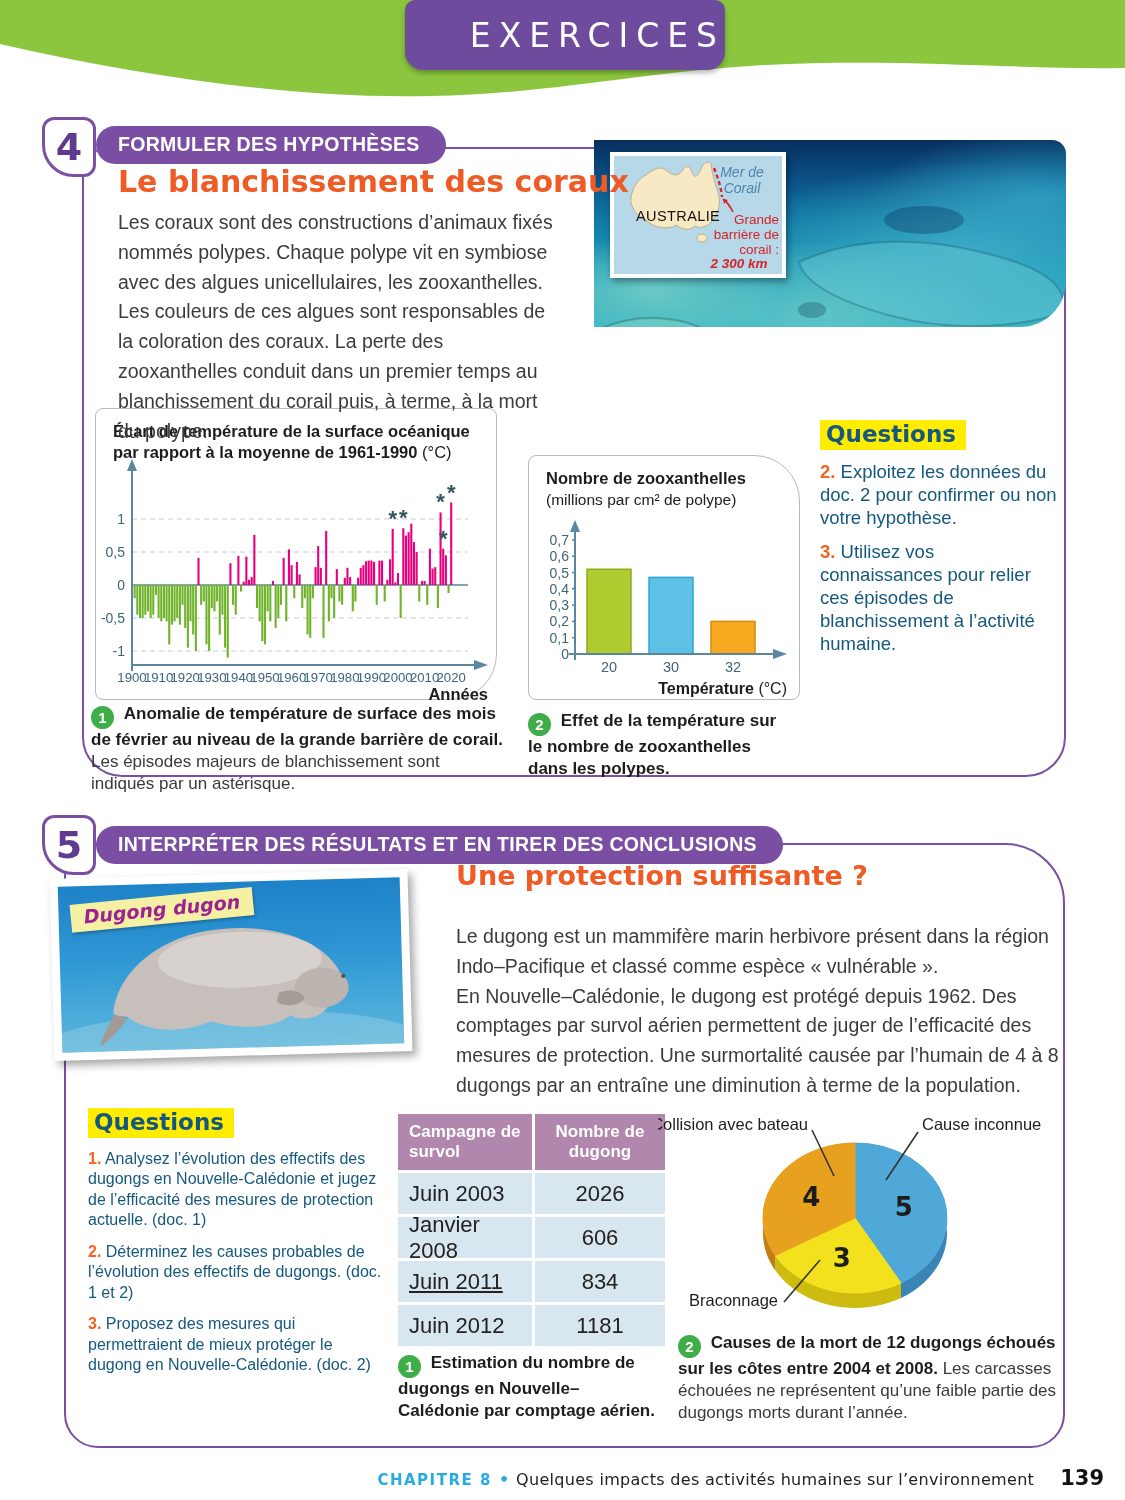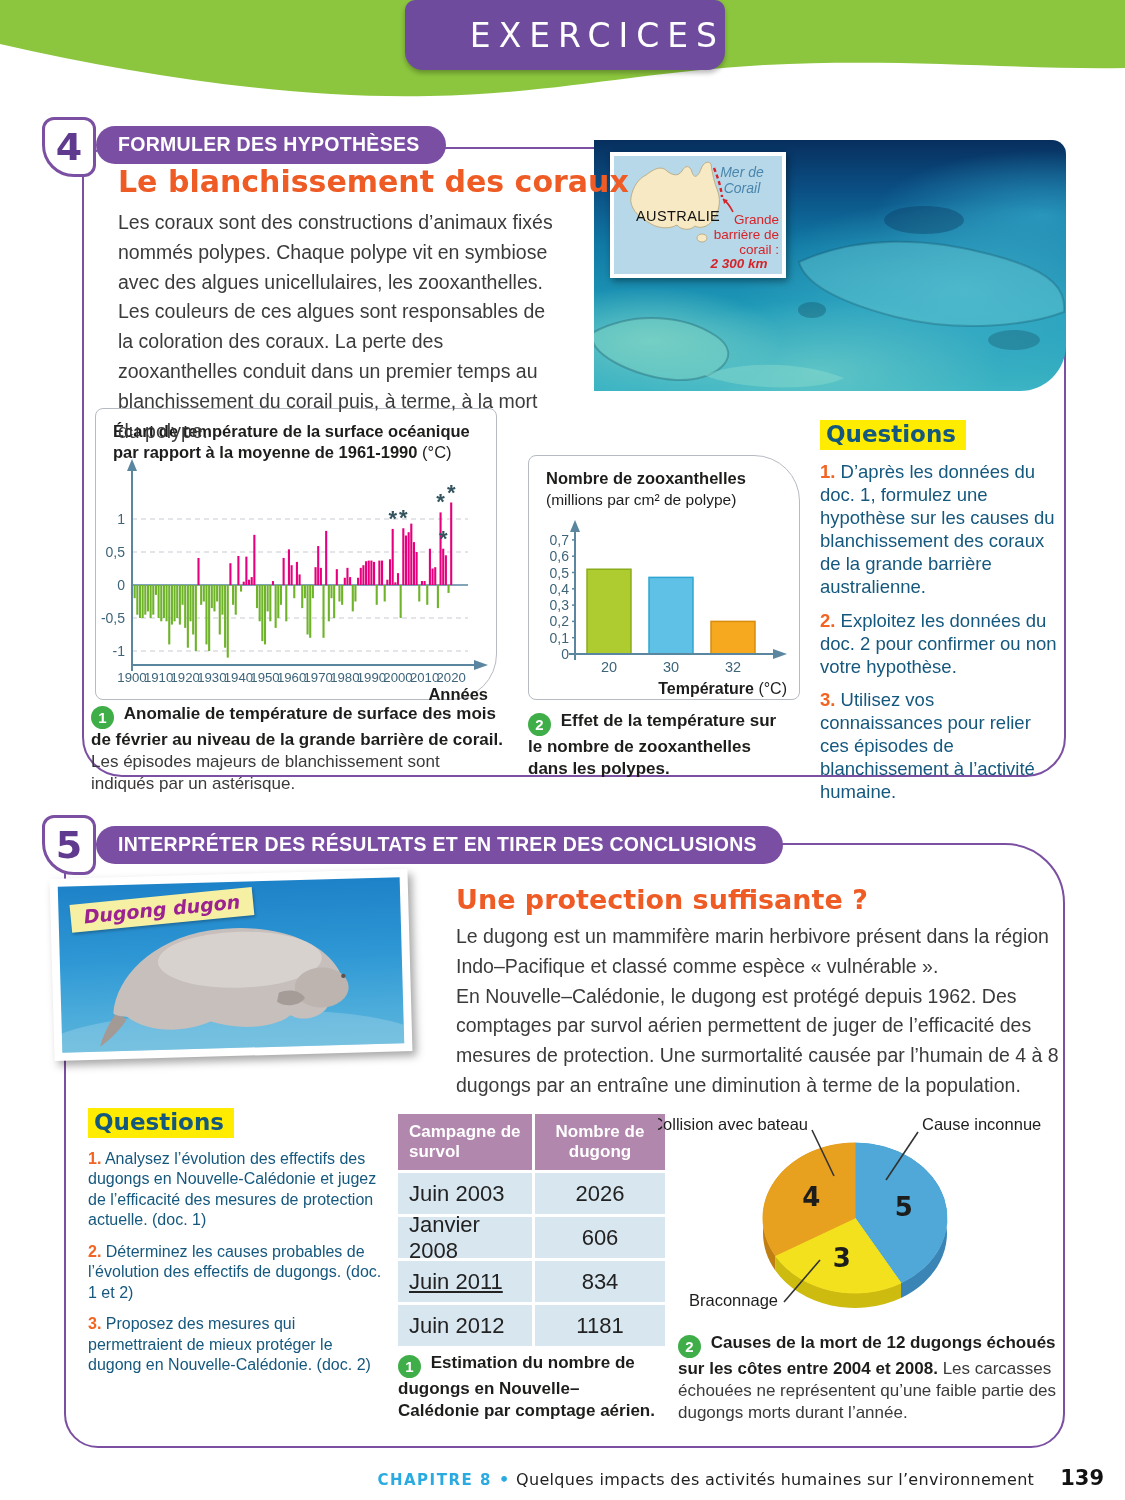--- a/index.html
+++ b/index.html
@@ -21,21 +21,21 @@
     border-radius:12px 12px 12px 32px; display:flex; align-items:center; justify-content:center;
     font-family:"DejaVu Sans", sans-serif; font-size:38px; font-weight:bold; color:#5f3a8e; z-index:6; }
   .skill-pill { position:absolute; height:38px; background:#7a4fa3; color:#fff; border-radius:19px;
     display:flex; align-items:center; padding:0 26px 2px 22px; font-size:19.5px; font-weight:bold;
     letter-spacing:.3px; z-index:5; white-space:nowrap; }
 
   .sec-title { position:absolute; color:#ef5b24; font-weight:bold; z-index:4; font-family:"DejaVu Sans", sans-serif; }
   .body-text { position:absolute; color:#3b3b3b; font-size:19.5px; line-height:1.53; z-index:4; }
 
   
-  .reef { position:absolute; left:594px; top:140px; width:472px; height:251px; z-index:3;
+  .reef { position:absolute; left:594px; top:140px; width:472px; height:187px; z-index:3;
     border-radius:0 14px 46px 0; overflow:hidden;
     background:
       radial-gradient(ellipse 220px 90px at 12% 80%, rgba(130,215,200,.75) 0%, rgba(130,215,200,0) 60%),
       radial-gradient(ellipse 280px 110px at 48% 92%, rgba(110,205,200,.7) 0%, rgba(110,205,200,0) 65%),
       radial-gradient(ellipse 320px 130px at 78% 60%, rgba(70,180,205,.75) 0%, rgba(70,180,205,0) 70%),
       radial-gradient(ellipse 260px 100px at 95% 30%, rgba(45,160,195,.8) 0%, rgba(45,160,195,0) 65%),
       linear-gradient(180deg, #072f5e 0%, #0b4f84 20%, #1079a4 42%, #1f9ab8 68%, #3cb4c4 100%); }
   .reef svg { position:absolute; left:0; top:0; }
   .map-inset { position:absolute; left:16px; top:12px; width:176px; height:126px; background:#b7d8e8;
     border:4px solid #fff; box-shadow:2px 3px 7px rgba(0,0,0,.4); }
@@ -355,24 +355,20 @@
   </div>
   <p class="caption" style="left:528px; top:710px; width:264px;">
     <span class="cap-badge">2</span>
     <b>Effet de la température sur le nombre de zooxanthelles dans les polypes.</b>
     <span></span>
   </p>
 
   <div class="q-block" id="q4" style="left:820px; top:420px; width:240px;">
     <span class="q-title">Questions</span>
     <div class="q-item">
-      <span class="q-num">1.</span>
-      <span>D’après les données du doc. 1, formulez une hypothèse sur les causes du blanchissement des coraux de la grande barrière australienne.</span>
-    </div>
-    <div class="q-item">
       <span class="q-num">2.</span>
       <span>Exploitez les données du doc. 2 pour confirmer ou non votre hypothèse.</span>
     </div>
     <div class="q-item">
       <span class="q-num">3.</span>
       <span>Utilisez vos connaissances pour relier ces épisodes de blanchissement à l’activité humaine.</span>
     </div>
   </div>
 
   <div class="frame" id="frame5"></div>
@@ -391,21 +387,21 @@
         <path d="M52,128 C56,92 92,56 150,48 C210,40 262,60 278,90 C287,106 283,121 268,125 C262,137 243,143 229,135 C213,147 179,149 149,139 C119,151 85,147 66,132 C58,131 53,130 52,128 Z" fill="#c6bfbc"></path>
         <ellipse cx="180" cy="78" rx="82" ry="28" fill="rgba(238,233,230,.45)"></ellipse>
         <ellipse cx="261" cy="108" rx="27" ry="20" fill="#bdb4b0"></ellipse>
         <path d="M218,112 C228,108 240,110 244,118 C238,126 224,127 216,121 Z" fill="#a59c98"></path>
         <circle cx="283" cy="97" r="2.2" fill="#5a5350"></circle>
       </svg>
       <span class="specimen-label">Dugong dugon</span>
     </div>
   </div>
 
-  <div class="sec-title" style="left:456px; top:884px; font-size:27px;">Une protection suffisante ?</div>
+  <div class="sec-title" style="left:456px; top:860px; font-size:27px;">Une protection suffisante ?</div>
   <div class="body-text" style="left:456px; top:922px; width:606px;">
     <p>Le dugong est un mammifère marin herbivore présent dans la région Indo–Pacifique et classé comme espèce « vulnérable ».</p>
     <p>En Nouvelle–Calédonie, le dugong est protégé depuis 1962. Des comptages par survol aérien permettent de juger de l’efficacité des mesures de protection. Une surmortalité causée par l’humain de 4 à 8 dugongs par an entraîne une diminution à terme de la population.</p>
   </div>
 
   <div class="q-block" id="q5" style="left:88px; top:1108px; width:294px;">
     <span class="q-title">Questions</span>
     <div class="q-item">
       <span class="q-num">1.</span>
       <span>Analysez l’évolution des effectifs des dugongs en Nouvelle-Calédonie et jugez de l’efficacité des mesures de protection actuelle. (doc. 1)</span>

